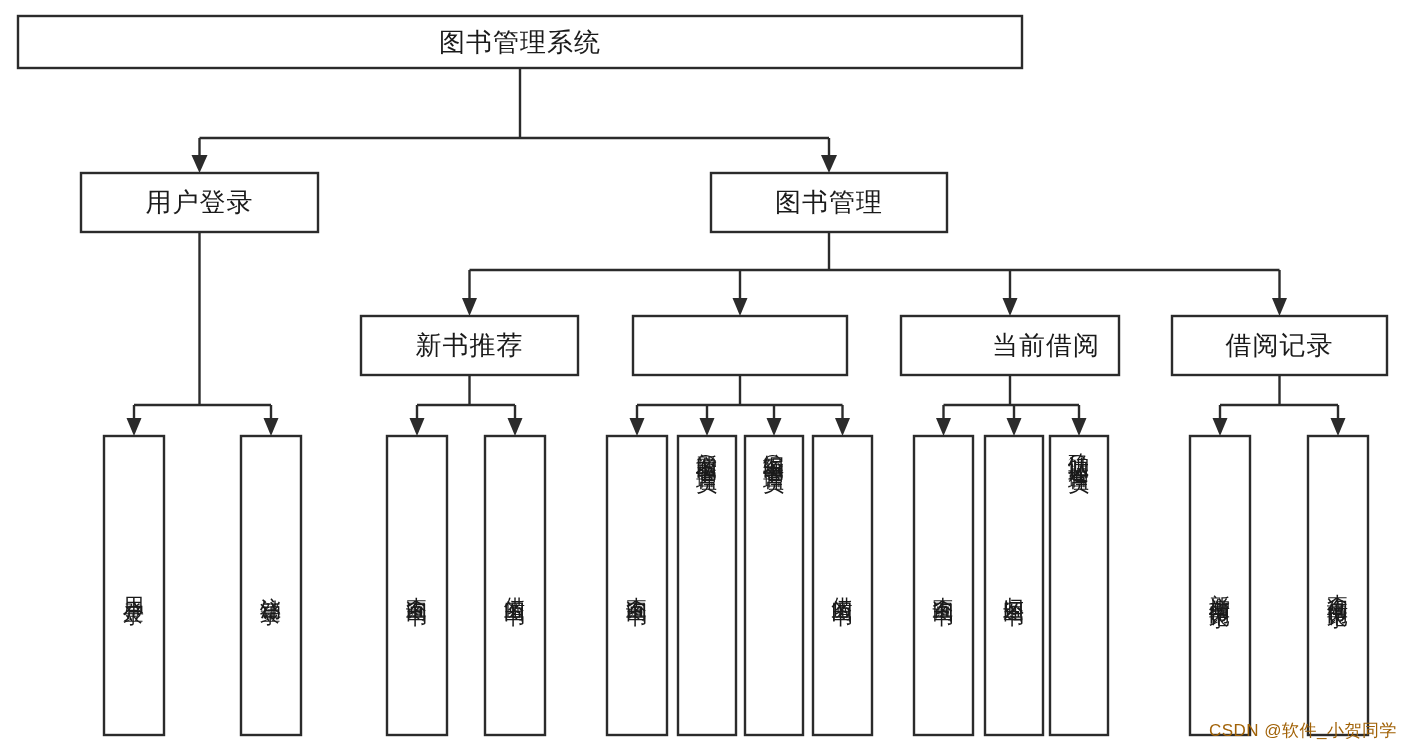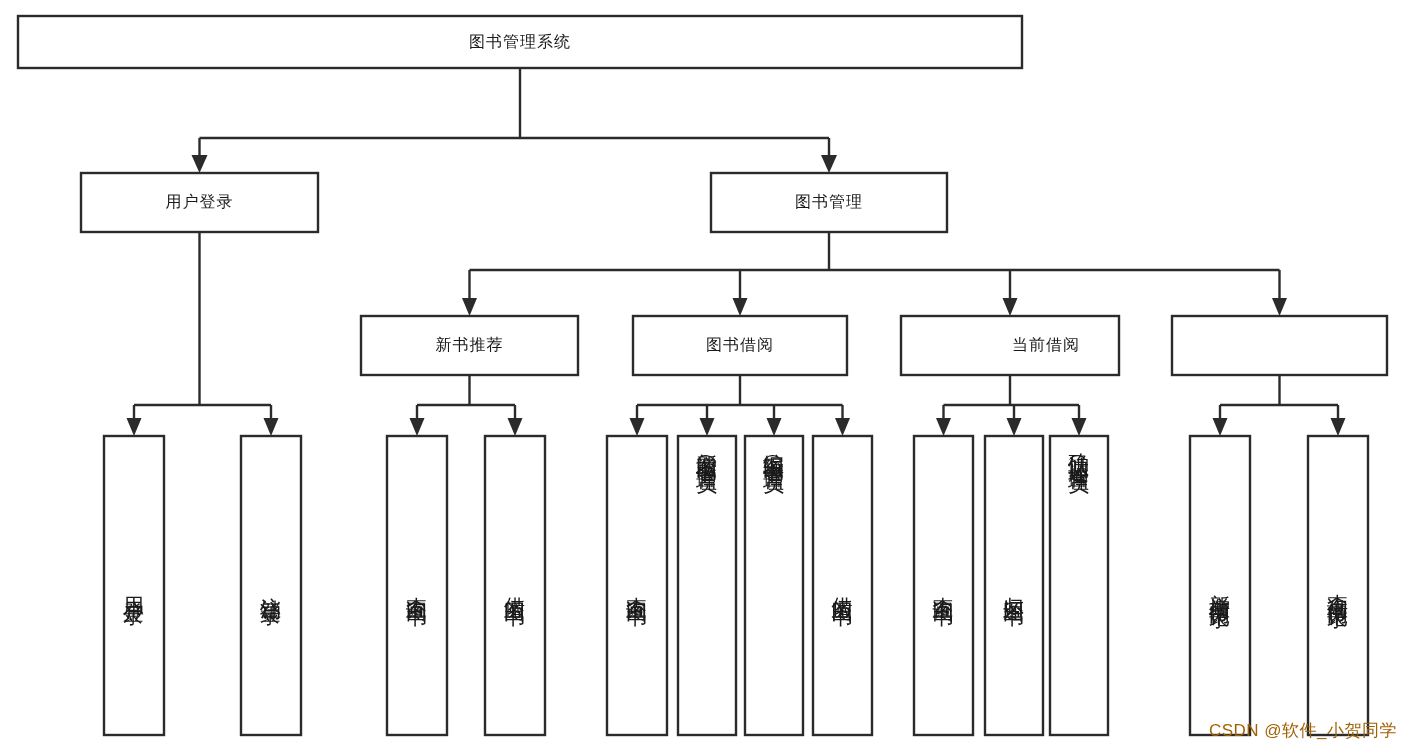--- a/index.html
+++ b/index.html
@@ -62,21 +62,21 @@
   }
   .horiz-text-wrap {
     position: absolute;
     display: flex;
     align-items: center;
     justify-content: center;
     pointer-events: none;
   }
   .horiz-text {
     font-family: Liberation Sans, sans-serif;
-    font-size: 16px;
+    font-size: 26px;
     color: #1a1a1a;
     white-space: nowrap;
     letter-spacing: 1px;
   }
   #watermark {
     position: absolute;
     right: 8px;
     bottom: 5px;
     font-family: "Liberation Sans", "DejaVu Sans", sans-serif;
     font-size: 17px;
@@ -207,26 +207,26 @@
   <div class="horiz-text-wrap" style="left:81px; top:173px; width:237px; height:59px;">
     <span class="horiz-text">用户登录</span>
   </div>
   <div class="horiz-text-wrap" style="left:711px; top:173px; width:236px; height:59px;">
     <span class="horiz-text">图书管理</span>
   </div>
 
   <div class="horiz-text-wrap" style="left:361px; top:316px; width:217px; height:59px;">
     <span class="horiz-text">新书推荐</span>
   </div>
-  <div class="horiz-text-wrap" style="left:633px; top:316px; width:214px; height:59px;">
-    <span class="horiz-text">图书借阅</span>
-  </div>
   <div class="horiz-text-wrap" style="left:901px; top:316px; width:218px; height:59px;padding-left:36px;">
     <span class="horiz-text">当前借阅</span>
   </div>
+  <div class="horiz-text-wrap" style="left:1172px; top:316px; width:215px; height:59px;">
+    <span class="horiz-text">借阅记录</span>
+  </div>
 
   <div class="vert-text-wrap" style="left:104px; top:436px; width:60px; height:299px;">
     <span class="vert-text">用户登录</span>
   </div>
   <div class="vert-text-wrap" style="left:241px; top:436px; width:60px; height:299px;">
     <span class="vert-text">注销登录</span>
   </div>
   <div class="vert-text-wrap" style="left:387px; top:436px; width:60px; height:299px;">
     <span class="vert-text">查询图书</span>
   </div>

